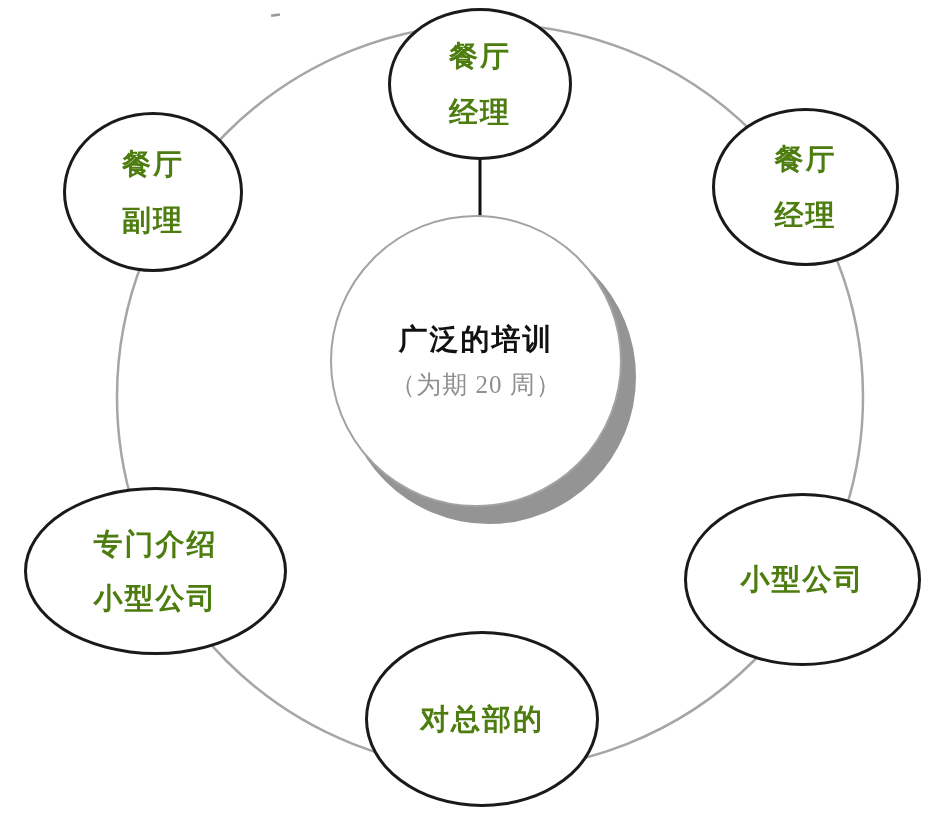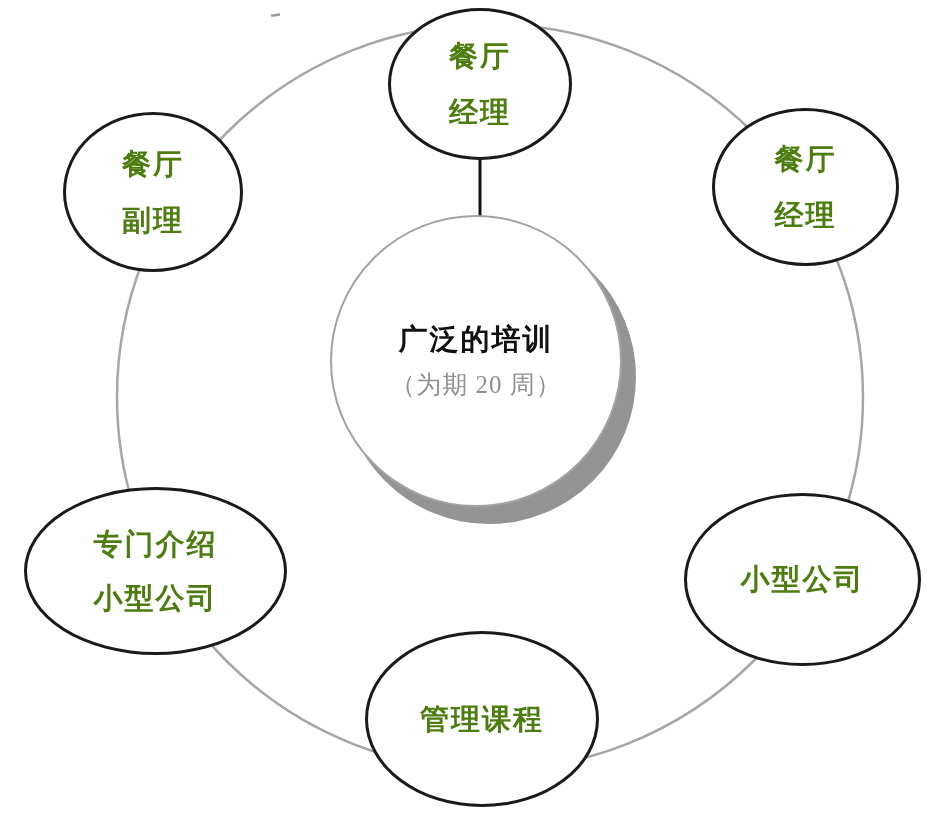--- a/index.html
+++ b/index.html
@@ -117,16 +117,16 @@
   <div class="node n3">
     <span class="node-line">专门介绍</span>
     <span class="node-line">小型公司</span>
   </div>
 
   <div class="node n4">
     <span class="node-line">小型公司</span>
   </div>
 
   <div class="node n5">
-    <span class="node-line">管理课程</span>
+    <span class="node-line">对总部的</span>
   </div>
 
 </div>
 
 </body></html>

